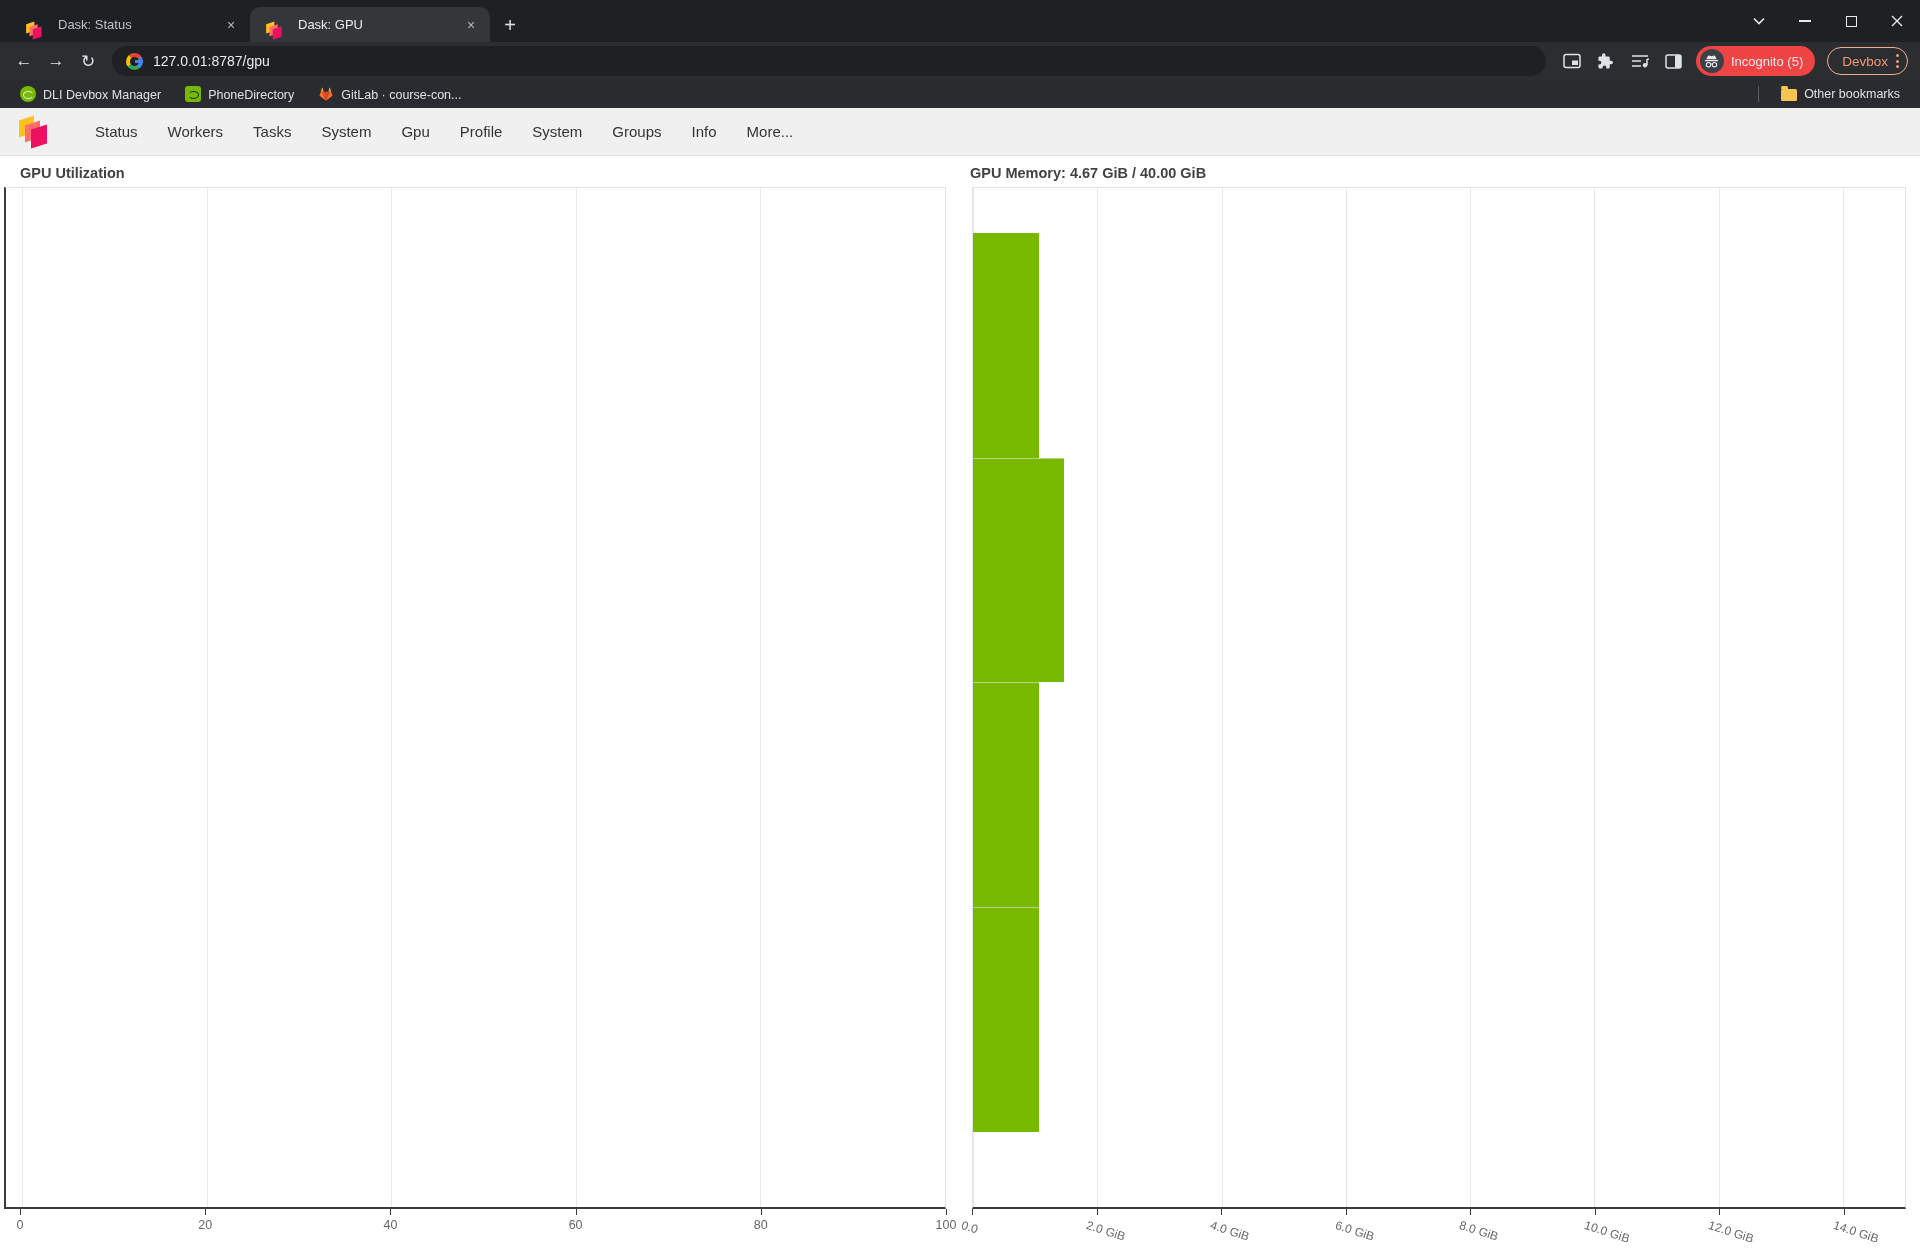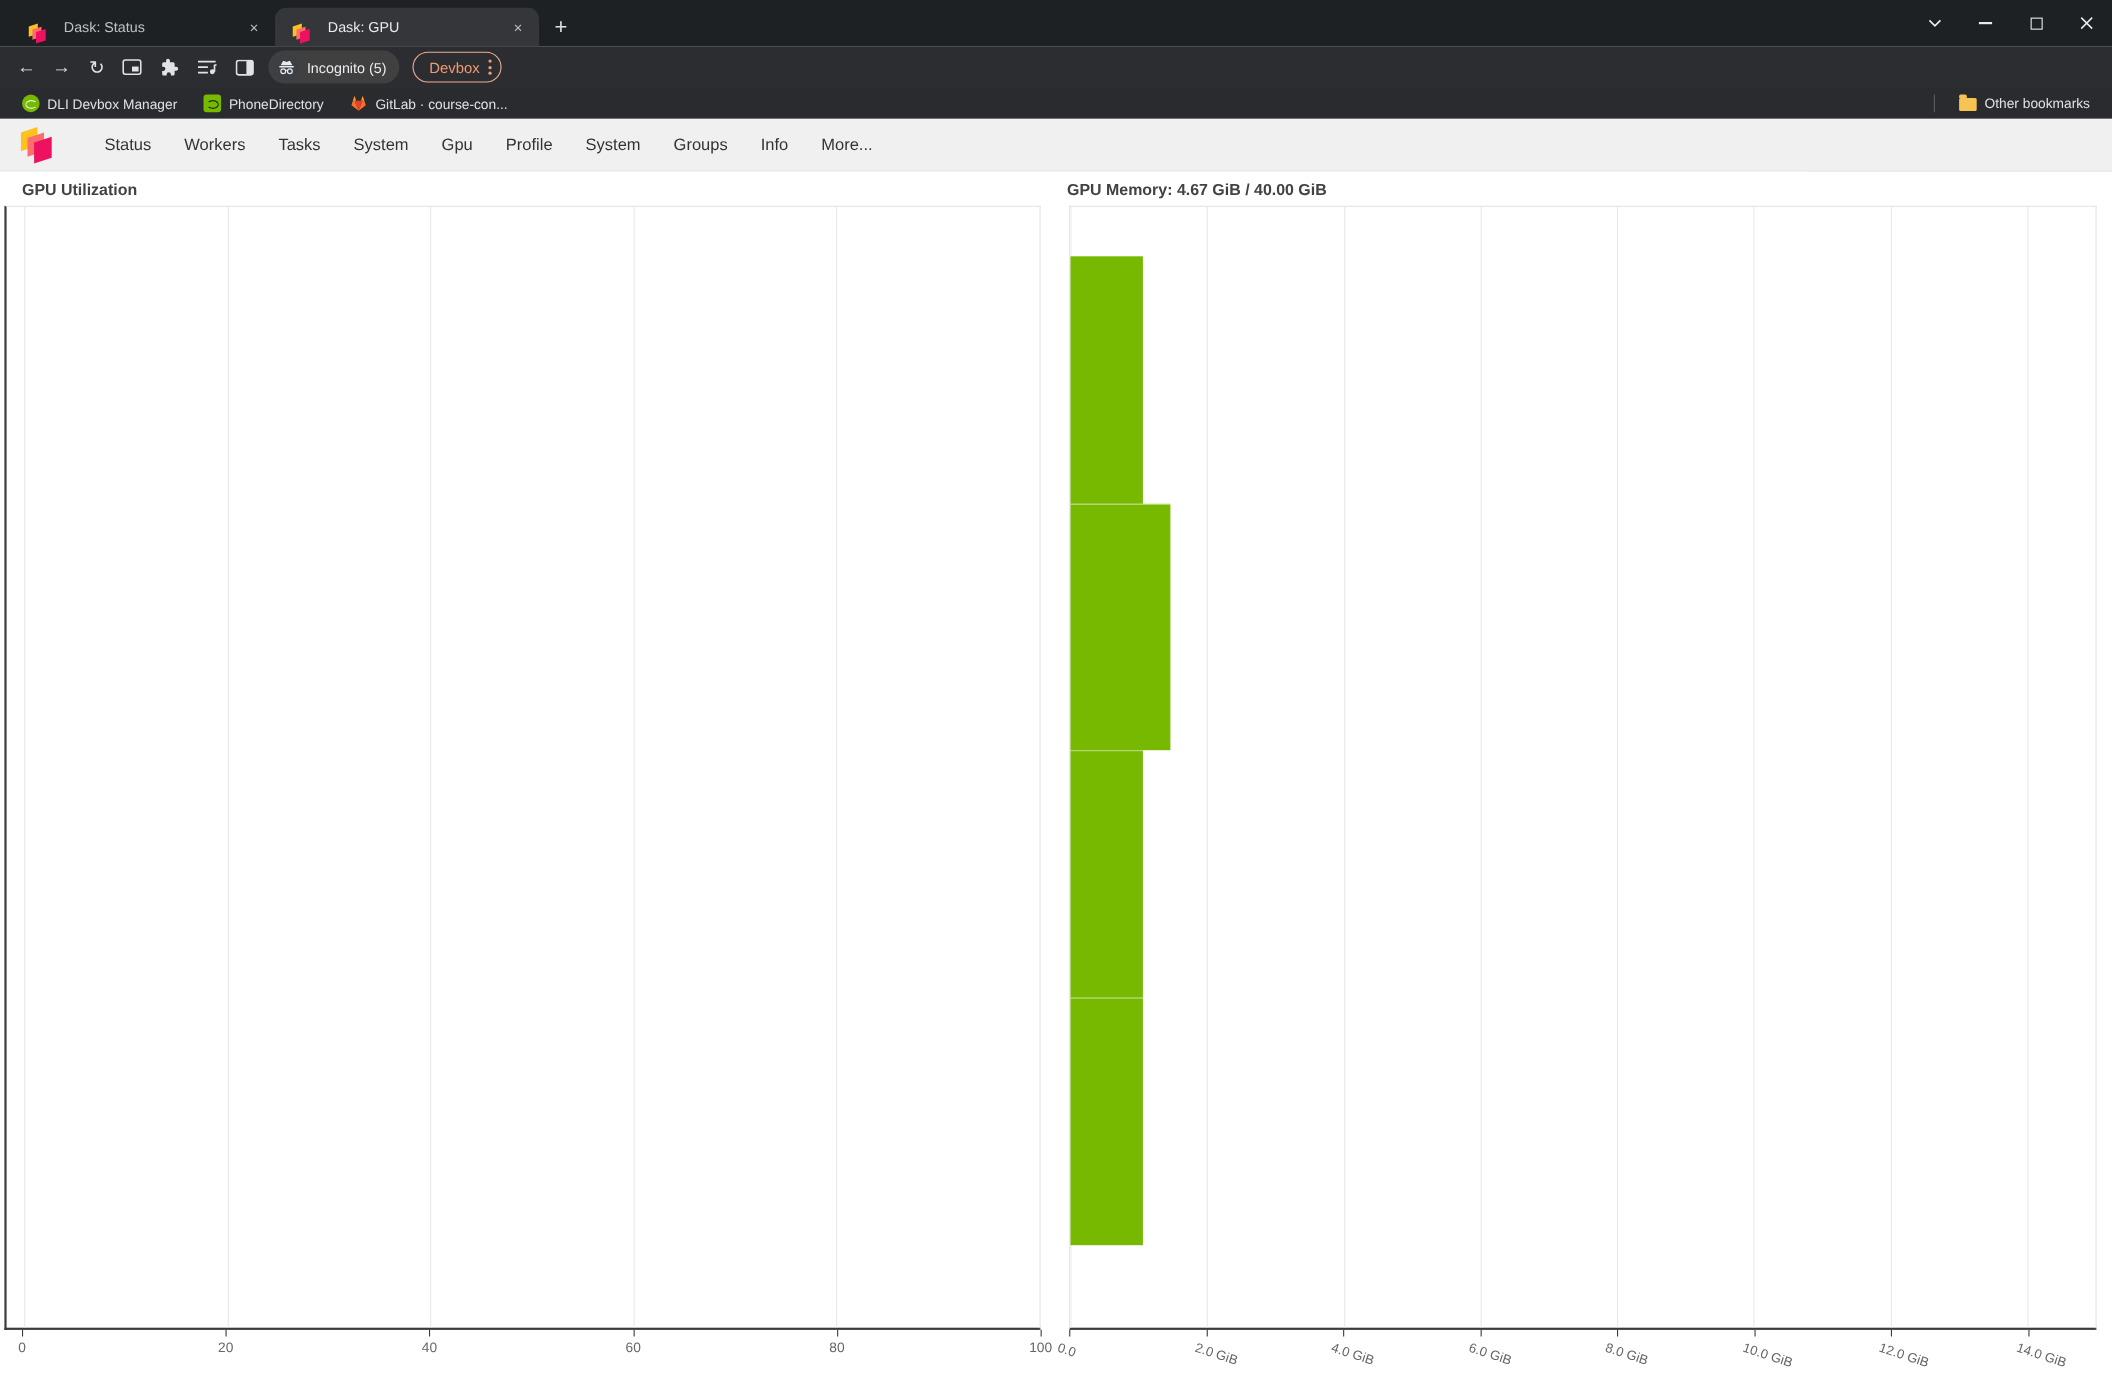--- a/index.html
+++ b/index.html
@@ -35,21 +35,21 @@
     flex:1; height:30px; margin:0 8px 0 6px; background:#1e2023; border-radius:15px;
     display:flex; align-items:center; padding:0 14px; gap:10px; max-width:1460px;
   }
   .g-icon { width:17px; height:17px; border-radius:50%; position:relative; flex:none;
     background:conic-gradient(from -40deg,#ea4335 0 95deg,#4285f4 95deg 185deg,#34a853 185deg 275deg,#fbbc05 275deg 360deg); }
   .g-icon::before { content:""; position:absolute; inset:4px; background:#1e2023; border-radius:50%; }
   .g-icon::after { content:""; position:absolute; right:0; top:7px; width:8px; height:3.5px; background:#4285f4; }
   .url-text { color:#e8eaed; font-size:14px; }
   .tool-icons { display:flex; align-items:center; gap:6px; }
   .tool-icon { width:28px; height:28px; display:flex; align-items:center; justify-content:center; color:#dfe3e8; }
-  .incog-chip { height:30px; background:#404040; border-radius:15px; display:flex; align-items:center;
+  .incog-chip { height:30px; background:#ef4444; border-radius:15px; display:flex; align-items:center;
     gap:7px; padding:0 12px 0 4px; margin-left:4px; }
   .incog-circle { width:24px; height:24px; border-radius:50%; background:#3c3f44; display:flex;
     align-items:center; justify-content:center; }
   .incog-label { color:#e8eaed; font-size:13px; white-space:nowrap; }
   .update-pill { height:28px; border:1px solid #efad93; border-radius:14px; display:flex; align-items:center;
     gap:8px; padding:0 8px 0 14px; margin:0 2px 0 8px; color:#f19975; font-size:13.5px; }
   .dots { display:flex; flex-direction:column; gap:2.5px; }
   .dots i { width:3px; height:3px; border-radius:50%; background:#f19975; }
 
   .bookmarks { height:28px; background:#292b2f; display:flex; align-items:center; padding:0 12px; gap:8px; }
@@ -137,20 +137,24 @@
           <path d="M1 1 L11 11 M11 1 L1 11" stroke="#e8eaed" stroke-width="1.4"></path>
         </svg>
     </div>
   </div>
 </div>
 
 <div class="toolbar">
   <div class="nav-btn">←</div>
   <div class="nav-btn">→</div>
   <div class="nav-btn">↻</div>
+  <div class="omnibox">
+    <span class="g-icon"></span>
+    <span class="url-text">127.0.01:8787/gpu</span>
+  </div>
   <div class="tool-icons">
     <div class="tool-icon">
       <svg width="18" height="16" viewBox="0 0 18 16">
           <rect x="1" y="1.5" width="16" height="13" rx="2" fill="none" stroke="#dfe3e8" stroke-width="1.5"></rect>
           <rect x="9" y="7.5" width="6" height="4.5" fill="#dfe3e8"></rect>
         </svg>
     </div>
     <div class="tool-icon">
       <svg width="17" height="17" viewBox="0 0 24 24" fill="#dfe3e8">
           <path d="M20 11h-2V7a2 2 0 0 0-2-2h-4V3a2.5 2.5 0 0 0-5 0v2H4a2 2 0 0 0-2 2v3.8h1.5a2.7 2.7 0 0 1 0 5.4H2V20a2 2 0 0 0 2 2h3.8v-1.5a2.7 2.7 0 0 1 5.4 0V22H16a2 2 0 0 0 2-2v-4h2a2.5 2.5 0 0 0 0-5z"></path>

